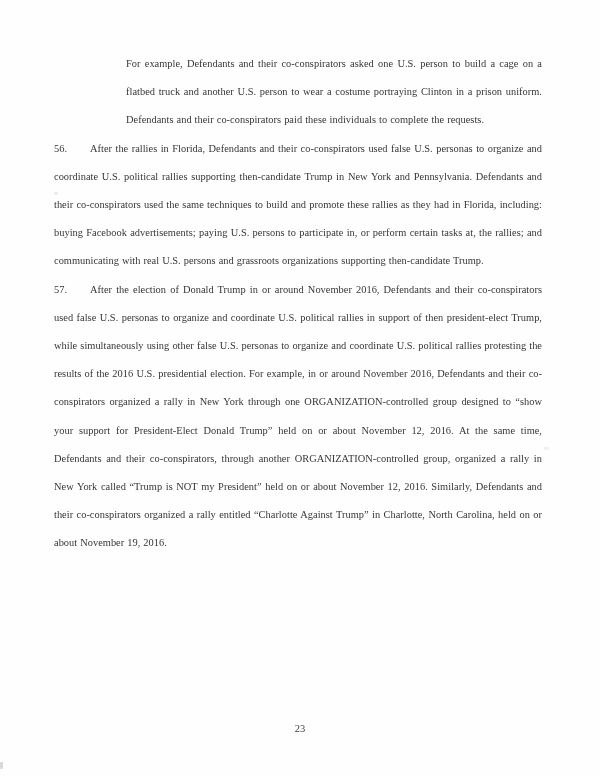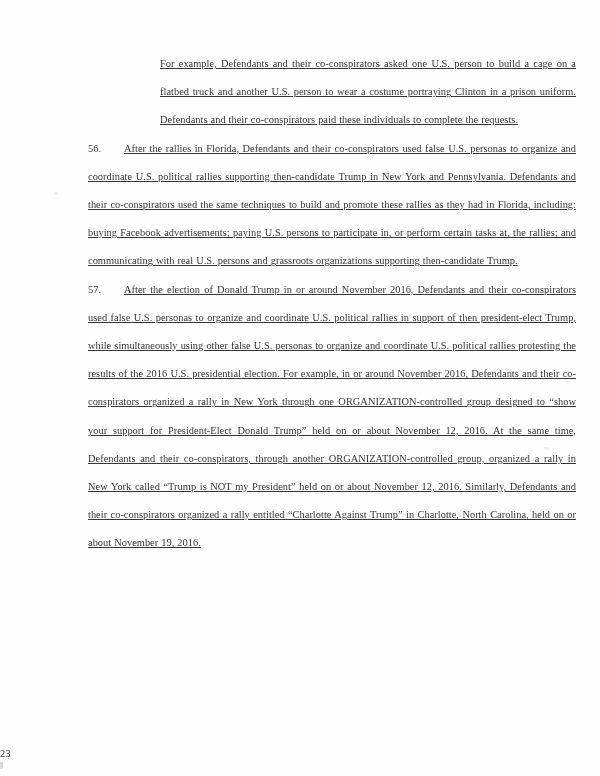--- a/index.html
+++ b/index.html
@@ -11,45 +11,45 @@
     position: relative;
     width: 600px;
     height: 776px;
     background: #fefefe;
     overflow: hidden;
     font-family: "Liberation Serif", "DejaVu Serif", serif;
     color: #363636;
   }
   .content {
     position: absolute;
-    left: 88px;
+    left: 54px;
     top: 50px;
     width: 488px;
-    text-decoration: underline;
   }
   p.para {
     margin: 0;
     text-align: justify;
     font-size: 10.4px;
     line-height: 28.2px;
     letter-spacing: 0.02px;
     word-spacing: 0.4px;
   }
   p.para.indented {
     margin-left: 72px;
   }
   .pnum {
     display: inline-block;
     width: 36px;
   }
   .page-number {
     position: absolute;
-    top: 746px;
+    top: 721px;
     left: 0;
     right: 0;
+    text-align: center;
     font-size: 10.5px;
     color: #3d3d3d;
     line-height: 16px;
   }
   .artifact {
     position: absolute;
     background: #b9b9b9;
     border-radius: 1px;
   }
   .artifact-1 { left: 0px; top: 762px; width: 3px; height: 7px; opacity: .55; }

